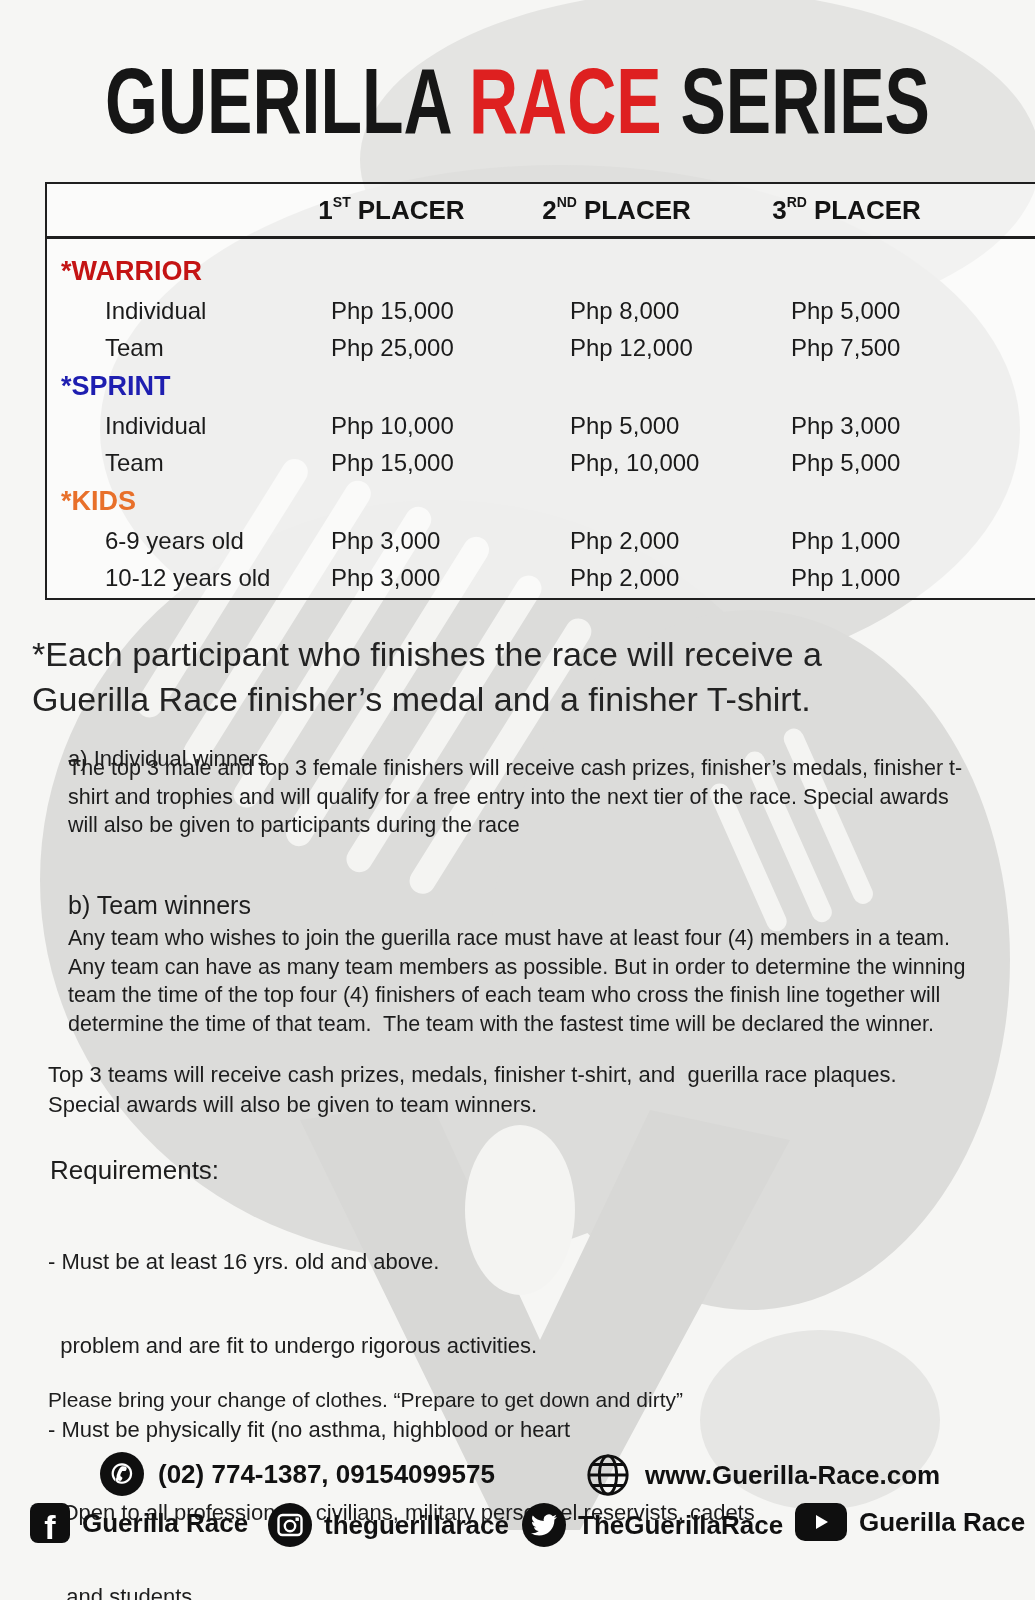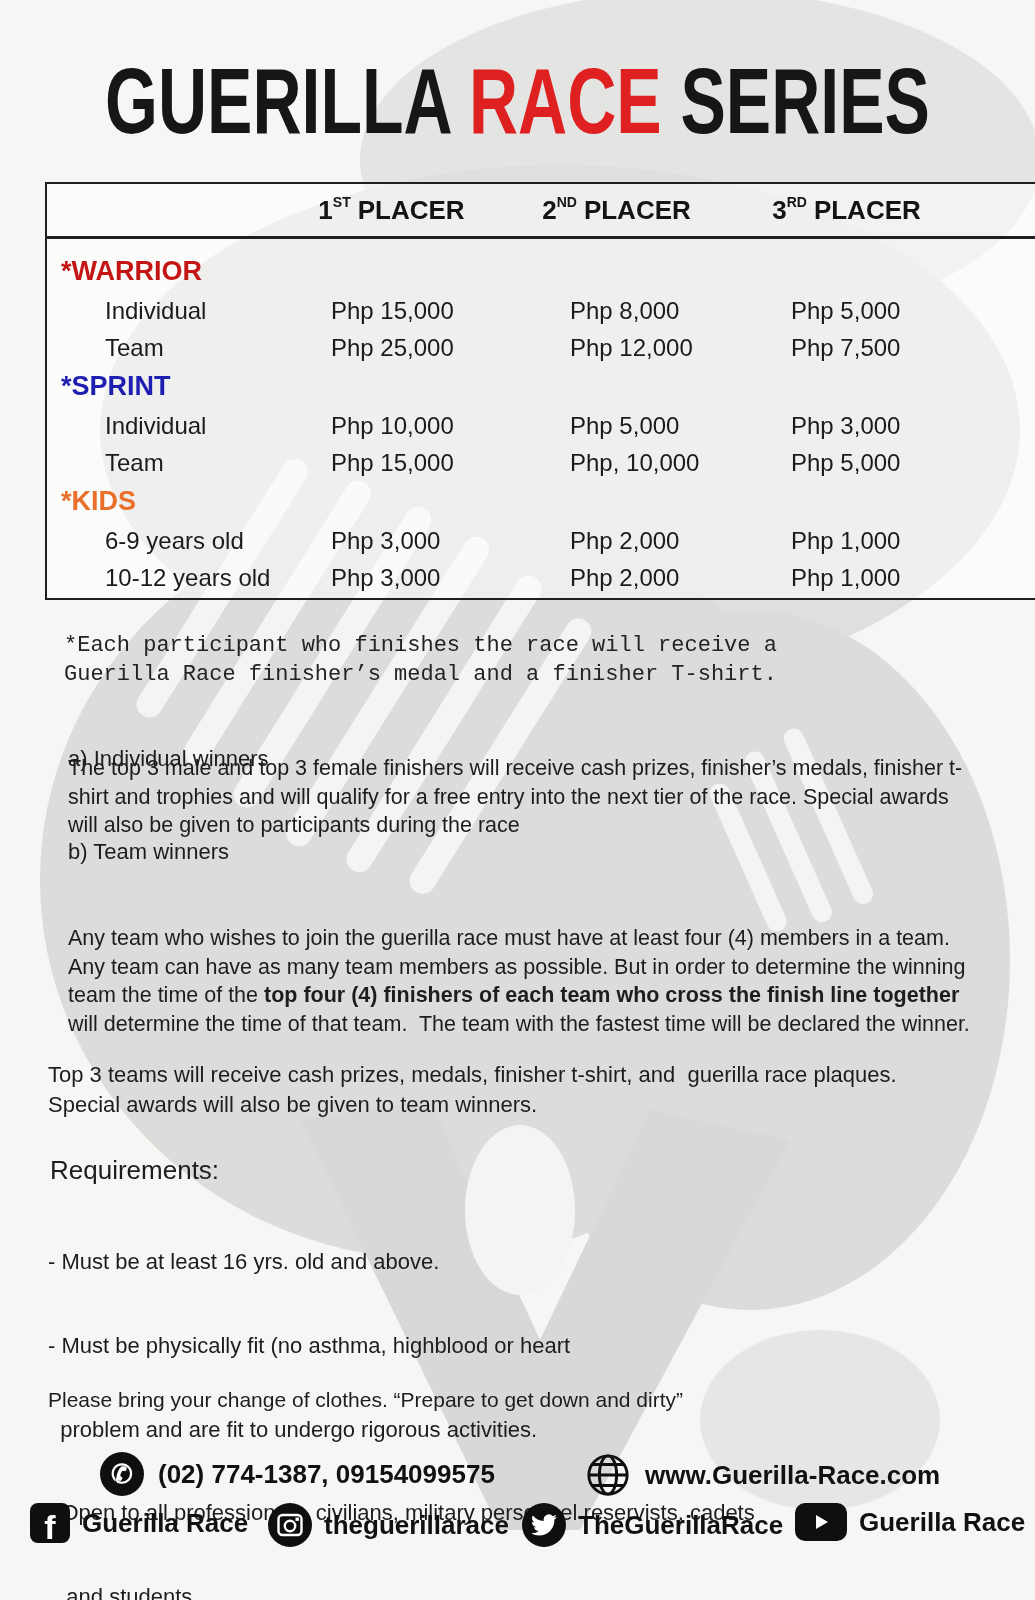--- a/index.html
+++ b/index.html
@@ -34,26 +34,26 @@
   .cat-sprint{color:#1e1eb0;text-align:right;}
   .cat-kids{color:#e8702a;}
   .trow{display:grid;grid-template-columns:232px 225px 225px 235px;height:37px;
     align-items:center;font-size:24px;color:#1b1b1b;}
   .trow .c1{padding-left:58px;}
   .trow .c2{padding-left:52px;}
   .trow .c3{padding-left:66px;}
   .trow .c4{padding-left:62px;}
   
   .para{position:absolute;white-space:pre-wrap;}
-  .note{left:64px;top:632px;width:820px;font-size:22px;line-height:1.31;color:#232323;font-family:Liberation Mono, monospace;}
+  .note{left:32px;top:632px;width:820px;font-size:34px;line-height:1.31;color:#232323;}
   .subhead-a{left:68px;top:746px;font-size:22px;}
   .body-a{left:68px;top:754px;width:900px;font-size:21.5px;line-height:1.33;}
-  .subhead-b{left:68px;top:839px;font-size:22px;}
+  .subhead-b{left:68px;top:891px;font-size:25px;}
   .body-b{left:68px;top:924px;width:905px;font-size:21.5px;line-height:1.33;}
-  .body-b b{font-weight:700;}
+  .body-b b{font-weight:400;}
   .teams-note{left:48px;top:1060px;width:880px;font-size:22px;line-height:1.36;}
   .req-head{left:50px;top:1155px;font-size:26px;}
   .req-list{left:48px;top:1192px;width:900px;font-size:22px;line-height:1.27;}
   .closing{left:48px;top:1388px;width:900px;font-size:21px;}
   
   .contact-item{position:absolute;display:flex;align-items:center;gap:14px;
     font-size:26px;font-weight:700;color:#111;}
   .contact-phone{left:100px;top:1452px;}
   .contact-web{left:585px;top:1452px;}
   .social-item{position:absolute;display:flex;align-items:center;gap:12px;
@@ -162,22 +162,22 @@
   <div class="para body-a">The top 3 male and top 3 female finishers will receive cash prizes, finisher’s medals, finisher t-shirt and trophies and will qualify for a free entry into the next tier of the race. Special awards will also be given to participants during the race</div>
 
   <div class="para subhead-b">b) Team winners</div>
   <div class="para body-b"><span>Any team who wishes to join the guerilla race must have at least four (4) members in a team. Any team can have as many team members as possible. But in order to determine the winning team the time of the </span><b>top four (4) finishers of each team who cross the finish line together</b><span> will determine the time of that team.  The team with the fastest time will be declared the winner.</span></div>
 
   <div class="para teams-note">Top 3 teams will receive cash prizes, medals, finisher t-shirt, and  guerilla race plaques. Special awards will also be given to team winners.</div>
 
   <div class="para req-head">Requirements:</div>
   <div class="para req-list">
     <div>- Must be at least 16 yrs. old and above.</div>
+    <div>  problem and are fit to undergo rigorous activities.</div>
     <div>- Must be physically fit (no asthma, highblood or heart</div>
-    <div>  problem and are fit to undergo rigorous activities.</div>
     <div>- Open to all professionals, civilians, military personnel reservists, cadets</div>
     <div>   and students</div>
     
   </div>
 
   <div class="para closing">Please bring your change of clothes. “Prepare to get down and dirty”</div>
 
   <div class="contact-item contact-phone">
     <span class="icon-circle">✆</span>
     <span>(02) 774-1387, 09154099575</span>

